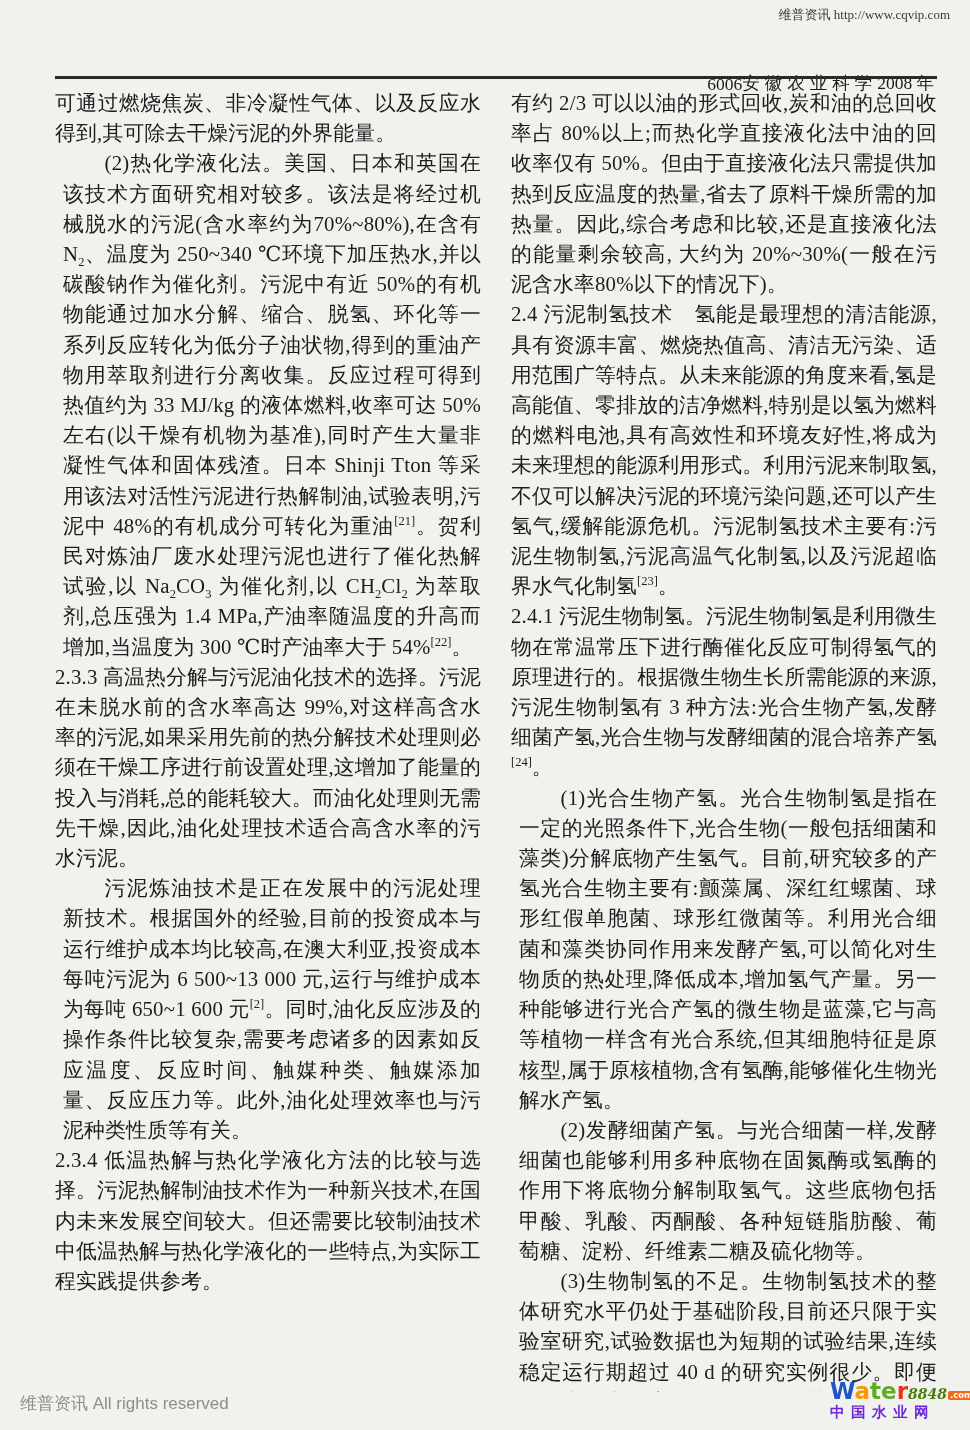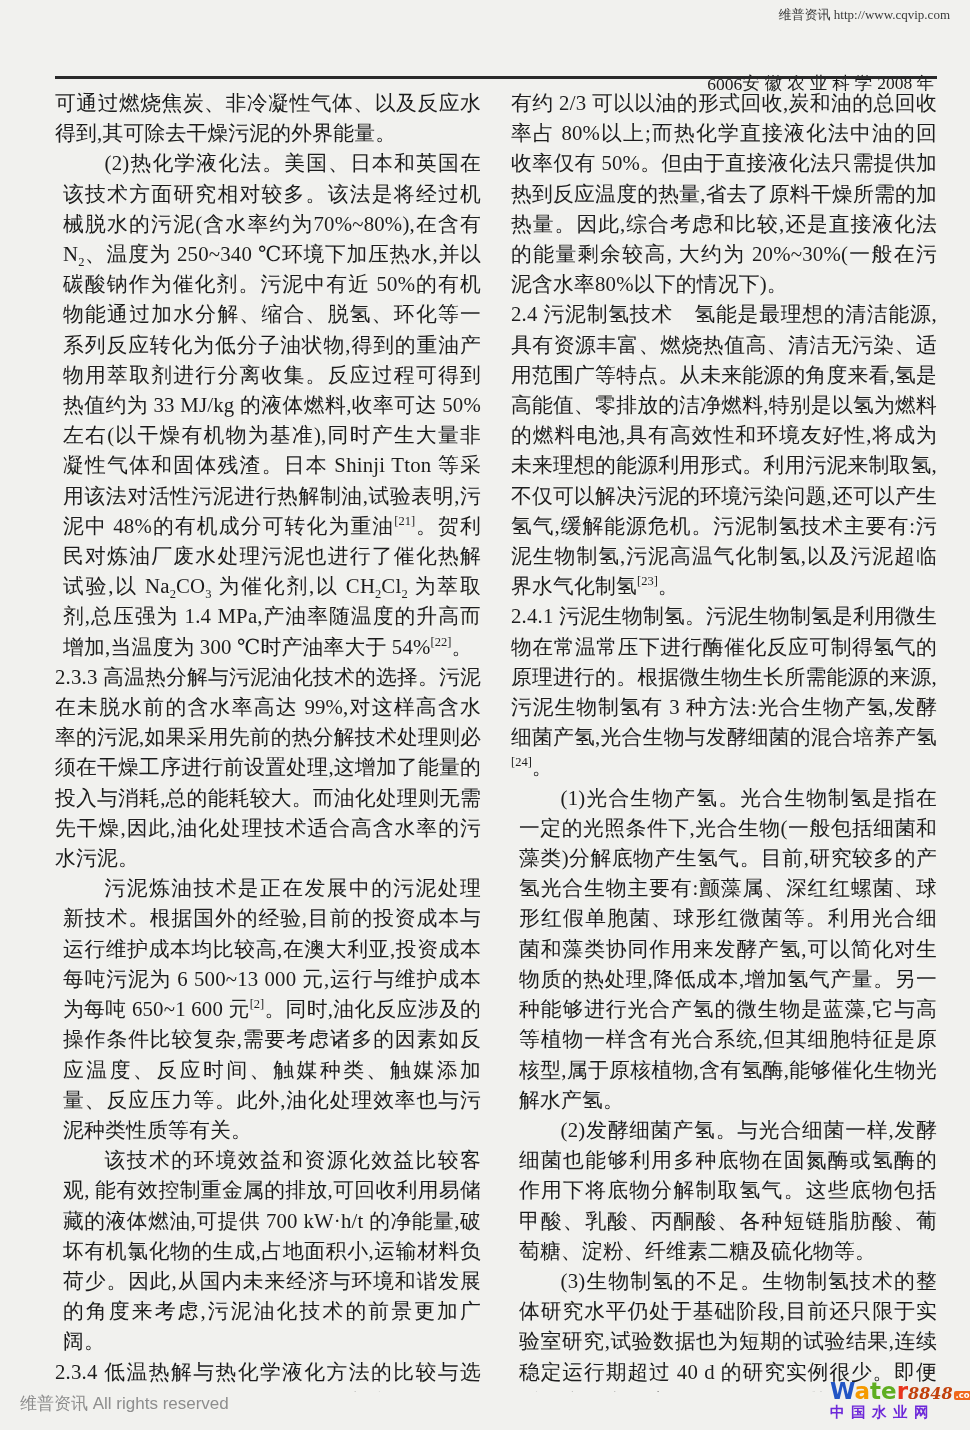--- a/index.html
+++ b/index.html
@@ -61,21 +61,21 @@
     font-family:Liberation Sans, sans-serif;
   }
   .flogo{
     position:absolute;right:12px;top:1379px;width:128px;
     font-family:"DejaVu Sans","Liberation Sans",sans-serif;
     text-align:left;line-height:1.05;
   }
   .flogo-top{white-space:nowrap;}
   .flogo-word span{font-size:23px;font-weight:bold;}
   .flogo-num{
-    font-size:16px;font-style:italic;font-weight:bold;color:#c2410c;
+    font-size:14px;font-style:italic;font-weight:bold;color:#4d7c0f;
     font-family:"DejaVu Serif","Liberation Serif",serif;
   }
   .flogo-com{
     display:inline-block;background:#f0681a;color:#ffffff;
     font-size:8.5px;font-weight:bold;padding:0 2px;border-radius:2px;
     position:relative;top:-1px;margin-left:1px;
   }
   .flogo-sub{
     margin-top:2px;font-size:14.5px;font-weight:bold;color:#6d28d9;
     letter-spacing:6.5px;white-space:nowrap;
@@ -94,21 +94,20 @@
     <span class="year">2008 年</span>
   </div>
   <div class="header-rule"></div>
 
   <div class="columns">
     <div class="col" id="col-left">
         <p class="para"><span>可通过燃烧焦炭、非冷凝性气体、以及反应水得到,其可除去干燥污泥的外界能量。</span></p>
         <p class="para indent"><span>(2)热化学液化法。美国、日本和英国在该技术方面研究相对较多。该法是将经过机械脱水的污泥(含水率约为70%~80%),在含有 N</span><span class="sub">2</span><span>、温度为 250~340 ℃环境下加压热水,并以碳酸钠作为催化剂。污泥中有近 50%的有机物能通过加水分解、缩合、脱氢、环化等一系列反应转化为低分子油状物,得到的重油产物用萃取剂进行分离收集。反应过程可得到热值约为 33 MJ/kg 的液体燃料,收率可达 50%左右(以干燥有机物为基准),同时产生大量非凝性气体和固体残渣。日本 Shinji Tton 等采用该法对活性污泥进行热解制油,试验表明,污泥中 48%的有机成分可转化为重油</span><span class="sup">[21]</span><span>。贺利民对炼油厂废水处理污泥也进行了催化热解试验,以 Na</span><span class="sub">2</span><span>CO</span><span class="sub">3</span><span> 为催化剂,以 CH</span><span class="sub">2</span><span>Cl</span><span class="sub">2</span><span> 为萃取剂,总压强为 1.4 MPa,产油率随温度的升高而增加,当温度为 300 ℃时产油率大于 54%</span><span class="sup">[22]</span><span>。</span></p>
         <p class="para"><span class="b">2.3.3  </span><span class="b">高温热分解与污泥油化技术的选择。</span><span>污泥在未脱水前的含水率高达 99%,对这样高含水率的污泥,如果采用先前的热分解技术处理则必须在干燥工序进行前设置处理,这增加了能量的投入与消耗,总的能耗较大。而油化处理则无需先干燥,因此,油化处理技术适合高含水率的污水污泥。</span></p>
         <p class="para indent"><span>污泥炼油技术是正在发展中的污泥处理新技术。根据国外的经验,目前的投资成本与运行维护成本均比较高,在澳大利亚,投资成本每吨污泥为 6 500~13 000 元,运行与维护成本为每吨 650~1 600 元</span><span class="sup">[2]</span><span>。同时,油化反应涉及的操作条件比较复杂,需要考虑诸多的因素如反应温度、反应时间、触媒种类、触媒添加量、反应压力等。此外,油化处理效率也与污泥种类性质等有关。</span></p>
-        <p class="para indent"><span>该技术的环境效益和资源化效益比较客观, 能有效控制重金属的排放,可回收利用易储藏的液体燃油,可提供 700 kW·h/t 的净能量,破坏有机氯化物的生成,占地面积小,运输材料负荷少。因此,从国内未来经济与环境和谐发展的角度来考虑,污泥油化技术的前景更加广阔。</span></p>
         <p class="para"><span class="b">2.3.4  </span><span class="b">低温热解与热化学液化方法的比较与选择。</span><span>污泥热解制油技术作为一种新兴技术,在国内未来发展空间较大。但还需要比较制油技术中低温热解与热化学液化的一些特点,为实际工程实践提供参考。</span></p>
       </div>
     <div class="col" id="col-right">
         <p class="para"><span>有约 2/3 可以以油的形式回收,炭和油的总回收率占 80%以上;而热化学直接液化法中油的回收率仅有 50%。但由于直接液化法只需提供加热到反应温度的热量,省去了原料干燥所需的加热量。因此,综合考虑和比较,还是直接液化法的能量剩余较高, 大约为 20%~30%(一般在污泥含水率80%以下的情况下)。</span></p>
         <p class="para"><span class="b">2.4  </span><span class="b">污泥制氢技术</span><span>　氢能是最理想的清洁能源,具有资源丰富、燃烧热值高、清洁无污染、适用范围广等特点。从未来能源的角度来看,氢是高能值、零排放的洁净燃料,特别是以氢为燃料的燃料电池,具有高效性和环境友好性,将成为未来理想的能源利用形式。利用污泥来制取氢,不仅可以解决污泥的环境污染问题,还可以产生氢气,缓解能源危机。污泥制氢技术主要有:污泥生物制氢,污泥高温气化制氢,以及污泥超临界水气化制氢</span><span class="sup">[23]</span><span>。</span></p>
         <p class="para"><span class="b">2.4.1  </span><span class="b">污泥生物制氢。</span><span>污泥生物制氢是利用微生物在常温常压下进行酶催化反应可制得氢气的原理进行的。根据微生物生长所需能源的来源,污泥生物制氢有 3 种方法:光合生物产氢,发酵细菌产氢,光合生物与发酵细菌的混合培养产氢</span><span class="sup">[24]</span><span>。</span></p>
         <p class="para indent"><span>(1)光合生物产氢。光合生物制氢是指在一定的光照条件下,光合生物(一般包括细菌和藻类)分解底物产生氢气。目前,研究较多的产氢光合生物主要有:颤藻属、深红红螺菌、球形红假单胞菌、球形红微菌等。利用光合细菌和藻类协同作用来发酵产氢,可以简化对生物质的热处理,降低成本,增加氢气产量。另一种能够进行光合产氢的微生物是蓝藻,它与高等植物一样含有光合系统,但其细胞特征是原核型,属于原核植物,含有氢酶,能够催化生物光解水产氢。</span></p>
         <p class="para indent"><span>(2)发酵细菌产氢。与光合细菌一样,发酵细菌也能够利用多种底物在固氮酶或氢酶的作用下将底物分解制取氢气。这些底物包括甲酸、乳酸、丙酮酸、各种短链脂肪酸、葡萄糖、淀粉、纤维素二糖及硫化物等。</span></p>
         <p class="para indent"><span>(3)生物制氢的不足。生物制氢技术的整体研究水平仍处于基础阶段,目前还只限于实验室研究,试验数据也为短期的试验结果,连续稳定运行期超过 40 d 的研究实例很少。即便瞬间产氢率较高,长期运行能否获得高产量尚待讨论。另外,天然厌氧微生物的菌种来源大多局限于活性污泥;生物制氢的供氢体仅仅局限于简单的碳水化合物;大多数研究都集中在细胞和酶固定化技术上,如探讨产氢菌种的筛选及包埋剂的选择等。</span></p>
       </div>

